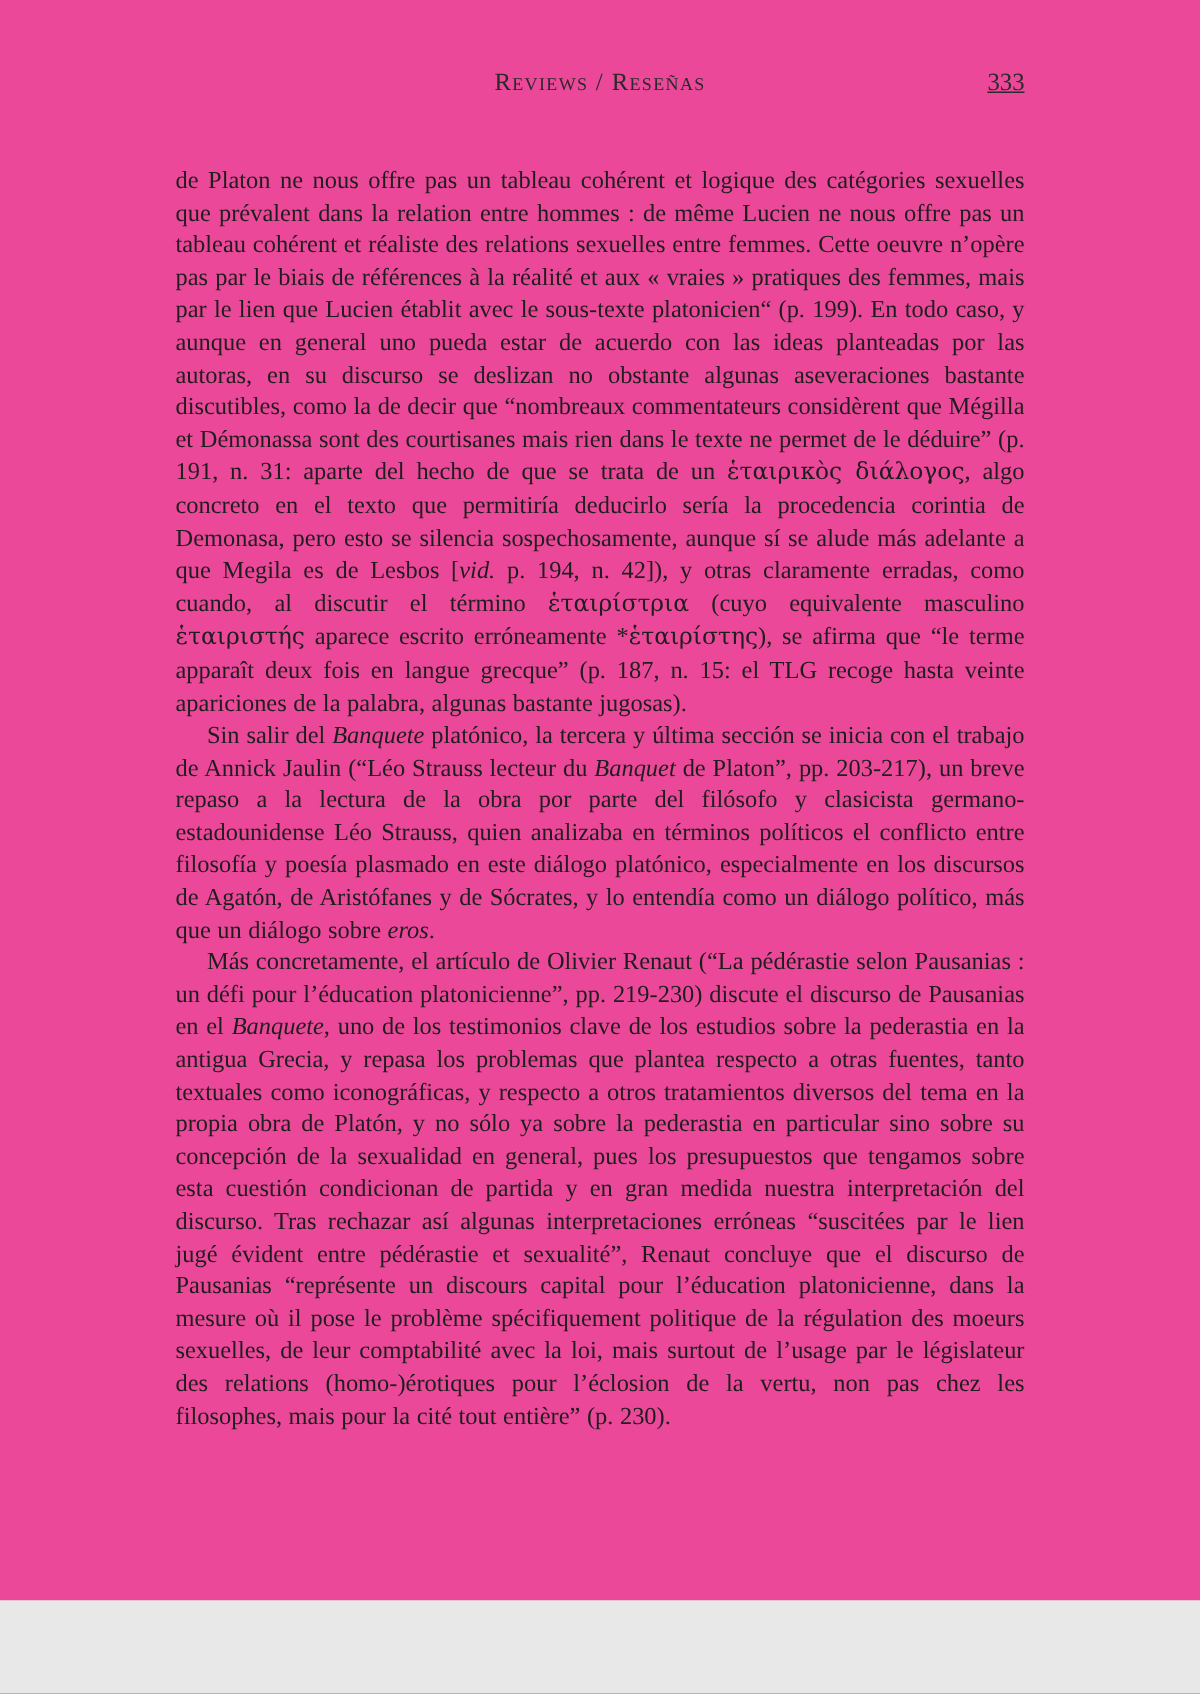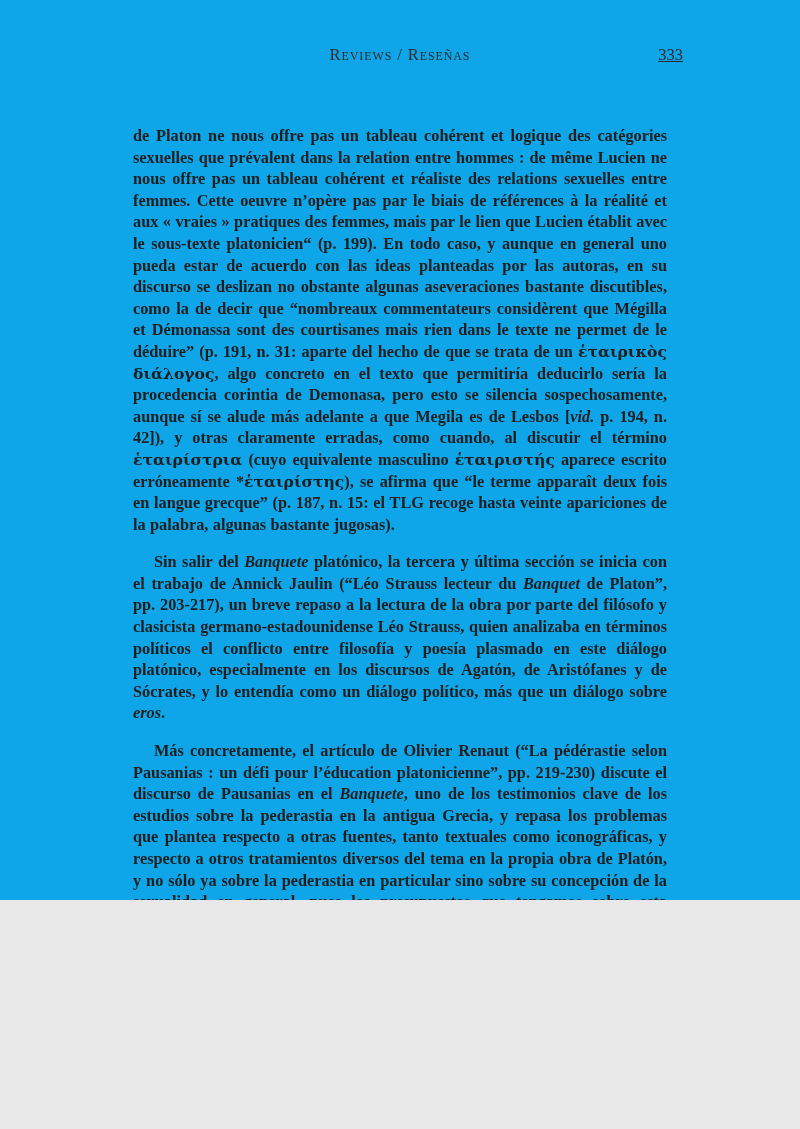--- a/index.html
+++ b/index.html
@@ -3,23 +3,23 @@
 <meta charset="utf-8">
 <style>
   html, body {
     margin: 0;
     padding: 0;
     background: #e8e8e8;
   }
   .page {
     position: relative;
     width: 800px;
-    height: 900px;
+    height: 1067px;
     margin: 0 auto;
-    background: #0ea5e9;
+    background: #ec4899;
     color: #1e1e1e;
     font-family: "Liberation Serif", "DejaVu Serif", serif;
     overflow: hidden;
   }
   .page-header {
     position: absolute;
     top: 45px;
     left: 117px;
     right: 117px;
     height: 22px;
@@ -44,23 +44,22 @@
     top: 109px;
     left: 117px;
     width: 566px;
     font-size: 16.3px;
     line-height: 21.6px;
     text-align: justify;
     hyphens: none;
     word-spacing: 0.3px;
   }
   .para {
-    margin: 16px;
+    margin: 0;
     padding: 0;
-    font-weight: bold;
   }
   .para.indent {
     text-indent: 21px;
   }
   .it {
     font-style: italic;
     text-align: right;
   }
   .gk {
     font-family: "DejaVu Serif", serif;

